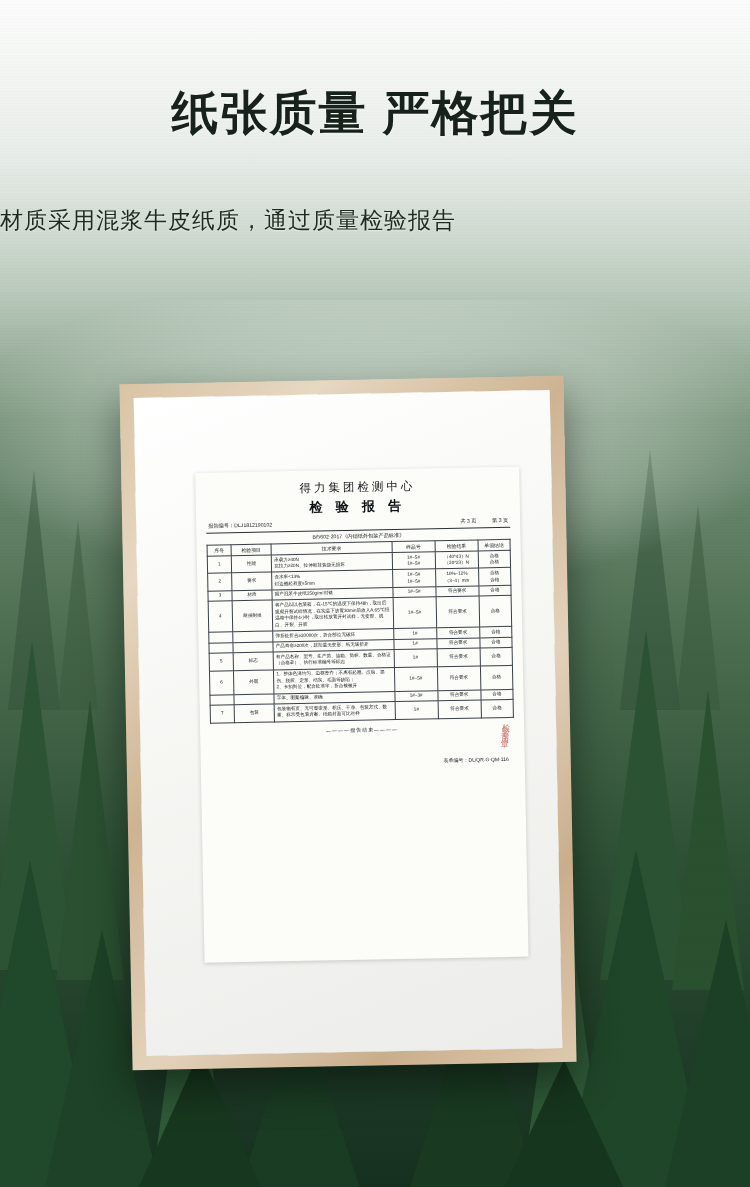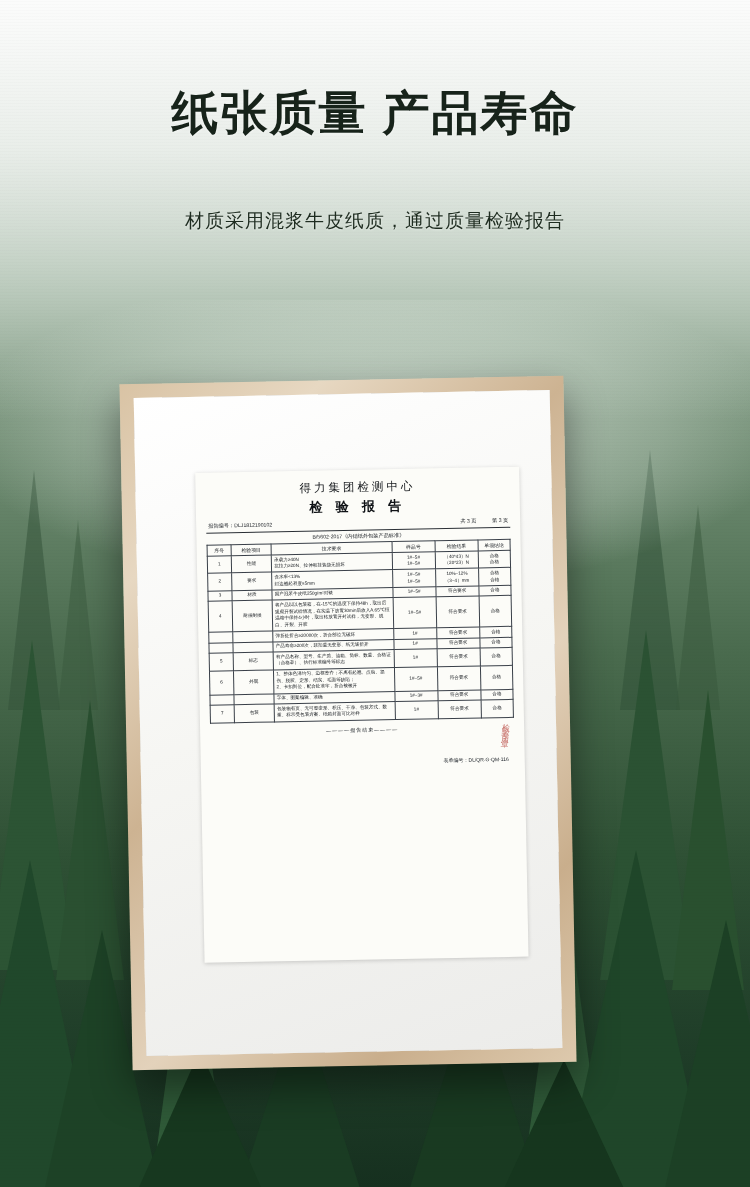--- a/index.html
+++ b/index.html
@@ -25,22 +25,22 @@
   }
   
   .tree{position:absolute;width:0;height:0;}
   
   .headline{
     position:absolute;top:82px;left:0;right:0;text-align:center;
     font-size:47px;font-weight:bold;color:#17231a;letter-spacing:2px;
     text-shadow:0 1px 3px rgba(255,255,255,.55);
   }
   .subcopy{
-    position:absolute;top:200px;left:0;right:0;text-align:center;
-    color:#1e2c20;font-size:19px;line-height:41px;letter-spacing:1px;
+    position:absolute;top:200px;left:0;right:0;text-align:left;
+    color:#1e2c20;font-size:23px;line-height:41px;letter-spacing:1px;
     text-shadow:0 1px 2px rgba(255,255,255,.5);
   }
   
   #frame{
     position:absolute;left:126px;top:380px;width:444px;height:686px;
     transform:rotate(-1.1deg);
     box-shadow:0 18px 40px rgba(0,0,0,.45);
   }
   .frame-border{
     position:absolute;inset:0;
@@ -144,21 +144,21 @@
     <div class="tree" style="left:400px;top:980px;border-left:74px solid transparent;border-right:74px solid transparent;border-bottom:240px solid #193a21;"></div>
     <div class="tree" style="left:120px;top:1050px;border-left:80px solid transparent;border-right:80px solid transparent;border-bottom:180px solid #17381f;"></div>
     <div class="tree" style="left:480px;top:1060px;border-left:84px solid transparent;border-right:84px solid transparent;border-bottom:180px solid #16361e;"></div>
   </div>
 
   <div class="fog"></div>
   <div class="fog2"></div>
   <div class="grain"></div>
 </div>
 
-<div class="headline">纸张质量  产品寿命</div>
+<div class="headline">纸张质量  严格把关</div>
 <div class="subcopy">
   <div>材质采用混浆牛皮纸质，通过质量检验报告</div>
 </div>
 
 <div id="frame">
   <div class="frame-border"></div>
   <div class="frame-inner-bevel"></div>
   <div class="mat">
     <div class="paper">
 

